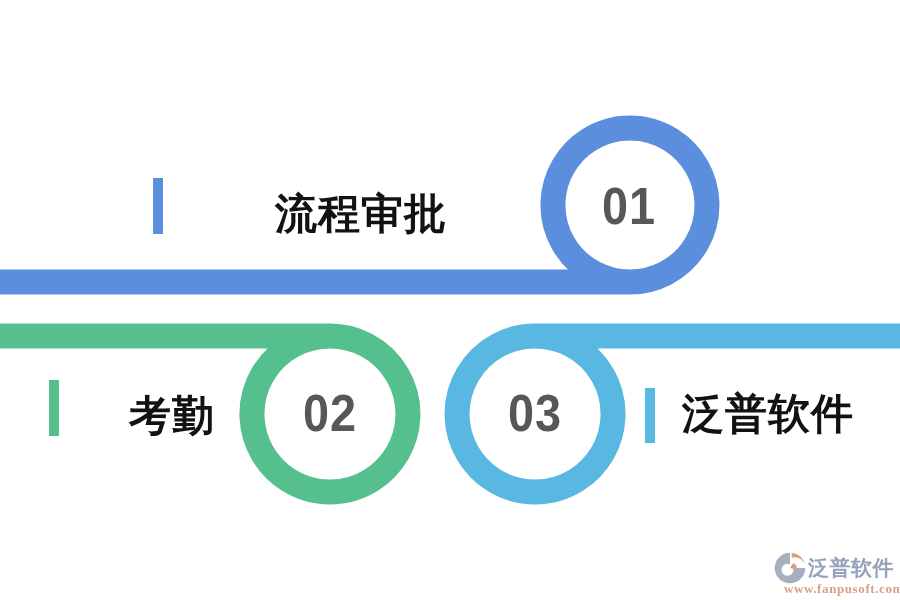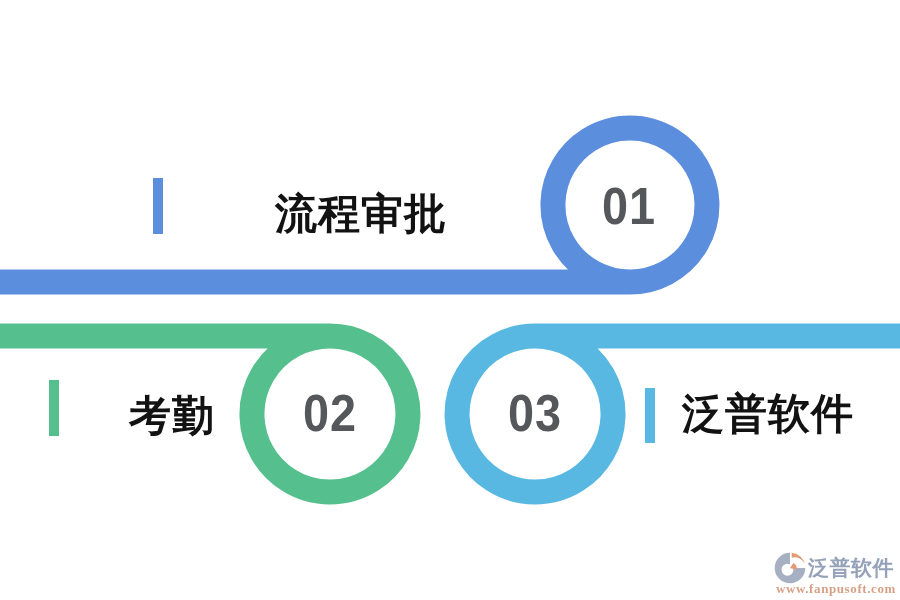--- a/index.html
+++ b/index.html
@@ -52,21 +52,21 @@
     line-height:24px;
   }
   .wm-url{
     font-family:"Liberation Serif","DejaVu Serif",serif;
     font-size:13px;
     font-weight:bold;
     color:#d0906f;
     letter-spacing:.6px;
     white-space:nowrap;
     margin-top:-4px;
-    margin-left:4px;
+    margin-left:12px;
   }
 </style>
 </head>
 <body>
 
 <div class="canvas">
 
   <svg class="layer" width="900" height="600" viewBox="0 0 900 600">
 
     <path d="M -6 282 H 630 A 77 77 0 1 0 629.9 282" fill="none" stroke-width="25" stroke-linejoin="round" stroke="#5b8edd"></path>

